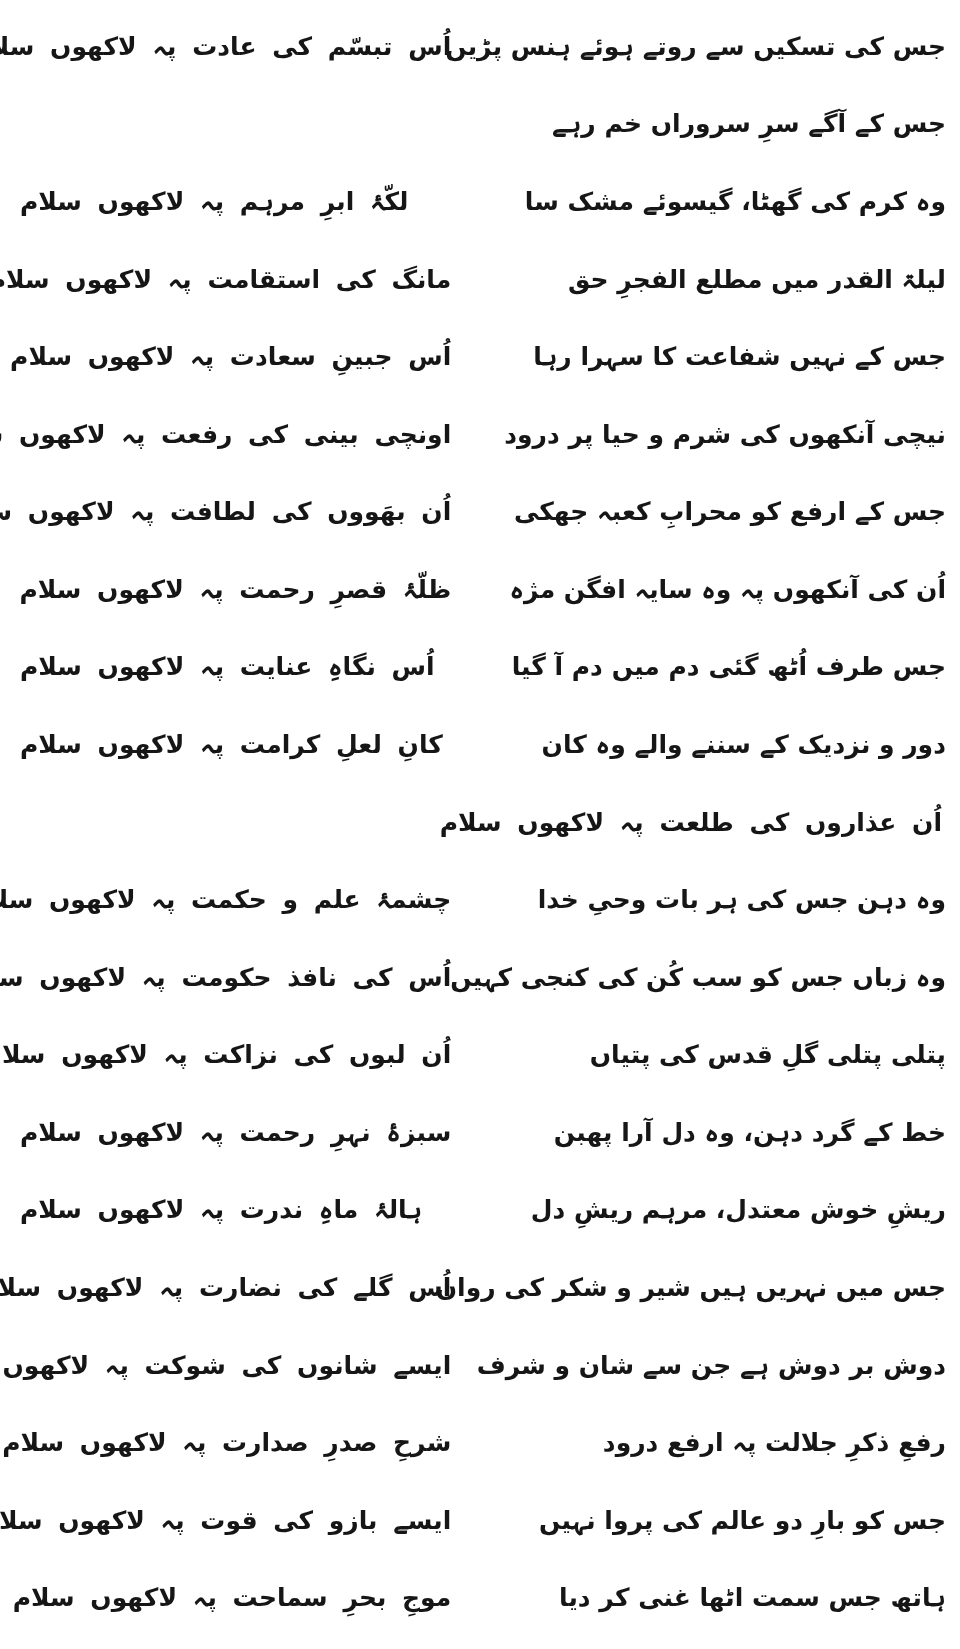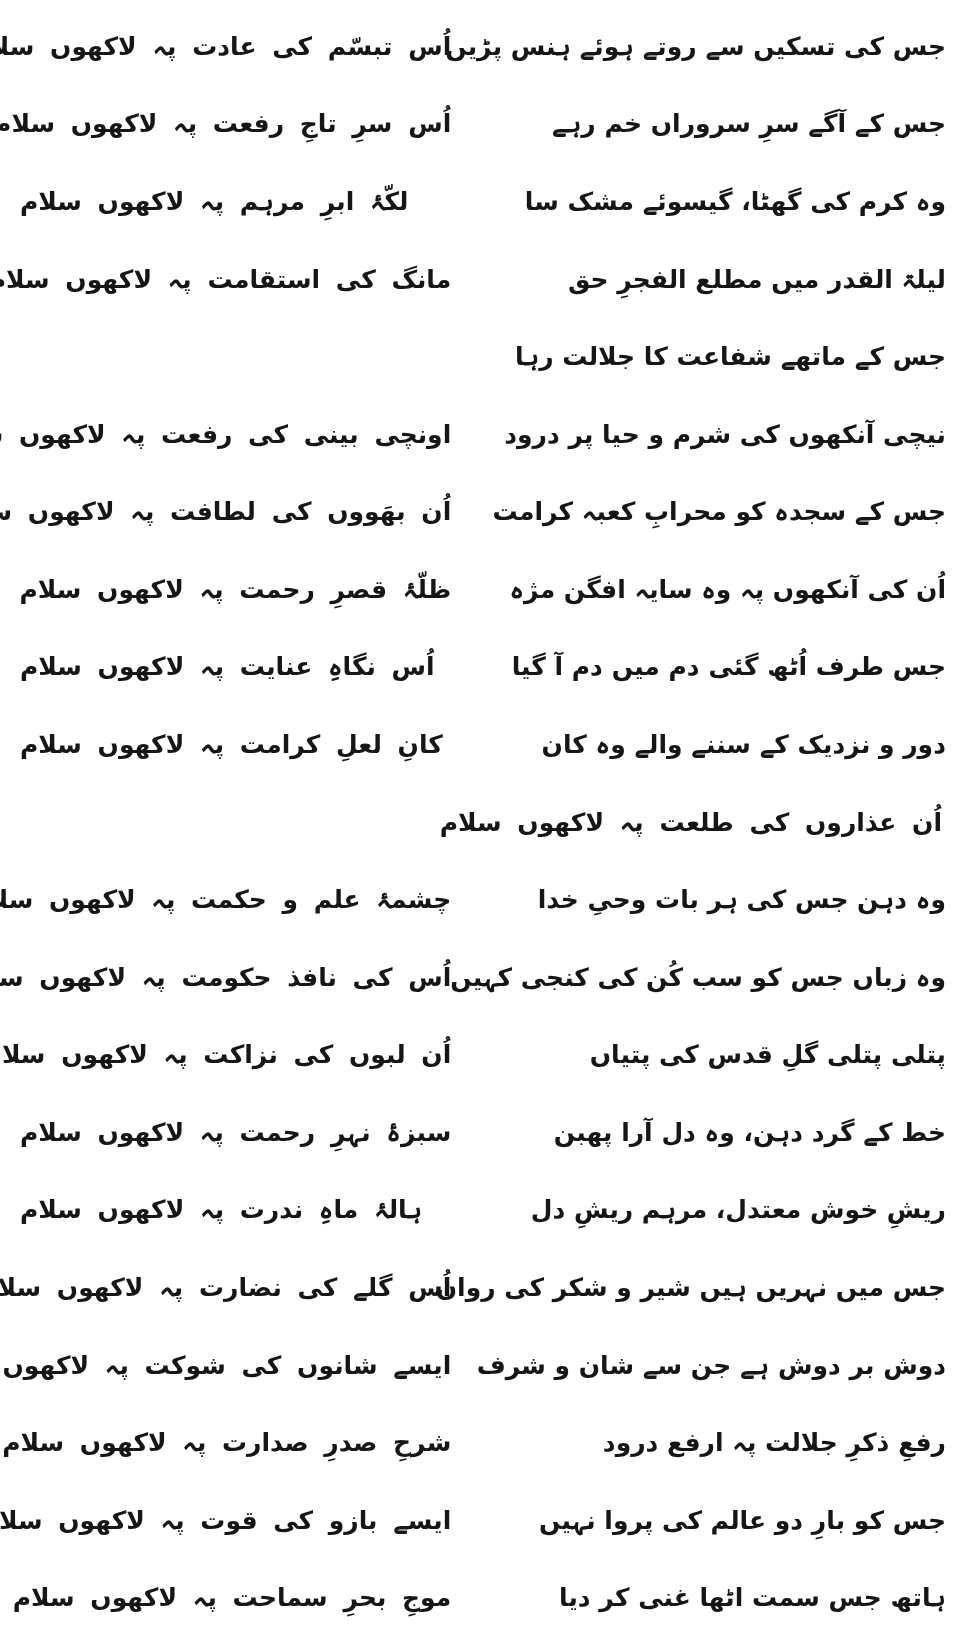--- a/index.html
+++ b/index.html
@@ -54,44 +54,44 @@
 <body>
 
 <div class="page" id="couplet-list">
   <div class="couplet">
     <div class="misra misra-first">جس کی تسکیں سے روتے ہوئے ہنس پڑیں</div>
     <div class="misra misra-second">اُس تبسّم کی عادت پہ لاکھوں سلام</div>
   </div>
 
   <div class="couplet">
     <div class="misra misra-first">جس کے آگے سرِ سروراں خم رہے</div>
-    <div class="misra misra-second">اُس سرِ تاجِ رفعت پہ لاکھوں سلام</div>
   </div>
 
   <div class="couplet">
     <div class="misra misra-first">وہ کرم کی گھٹا، گیسوئے مشک سا</div>
     <div class="misra misra-second">لکّۂ ابرِ مرہم پہ لاکھوں سلام</div>
   </div>
 
   <div class="couplet">
     <div class="misra misra-first">لیلۃ القدر میں مطلع الفجرِ حق</div>
     <div class="misra misra-second">مانگ کی استقامت پہ لاکھوں سلام</div>
   </div>
 
   <div class="couplet">
-    <div class="misra misra-first">جس کے ماتھے شفاعت کا جلالت رہا</div>
+    <div class="misra misra-first">جس کے نہیں شفاعت کا سہرا رہا</div>
+    <div class="misra misra-second">اُس جبینِ سعادت پہ لاکھوں سلام</div>
   </div>
 
   <div class="couplet">
     <div class="misra misra-first">نیچی آنکھوں کی شرم و حیا پر درود</div>
     <div class="misra misra-second">اونچی بینی کی رفعت پہ لاکھوں سلام</div>
   </div>
 
   <div class="couplet">
-    <div class="misra misra-first">جس کے سجدہ کو محرابِ کعبہ کرامت</div>
+    <div class="misra misra-first">جس کے ارفع کو محرابِ کعبہ جھکی</div>
     <div class="misra misra-second">اُن بھَووں کی لطافت پہ لاکھوں سلام</div>
   </div>
 
   <div class="couplet">
     <div class="misra misra-first">اُن کی آنکھوں پہ وہ سایہ افگن مژہ</div>
     <div class="misra misra-second">ظلّۂ قصرِ رحمت پہ لاکھوں سلام</div>
   </div>
 
   <div class="couplet">
     <div class="misra misra-first">جس طرف اُٹھ گئی دم میں دم آ گیا</div>

